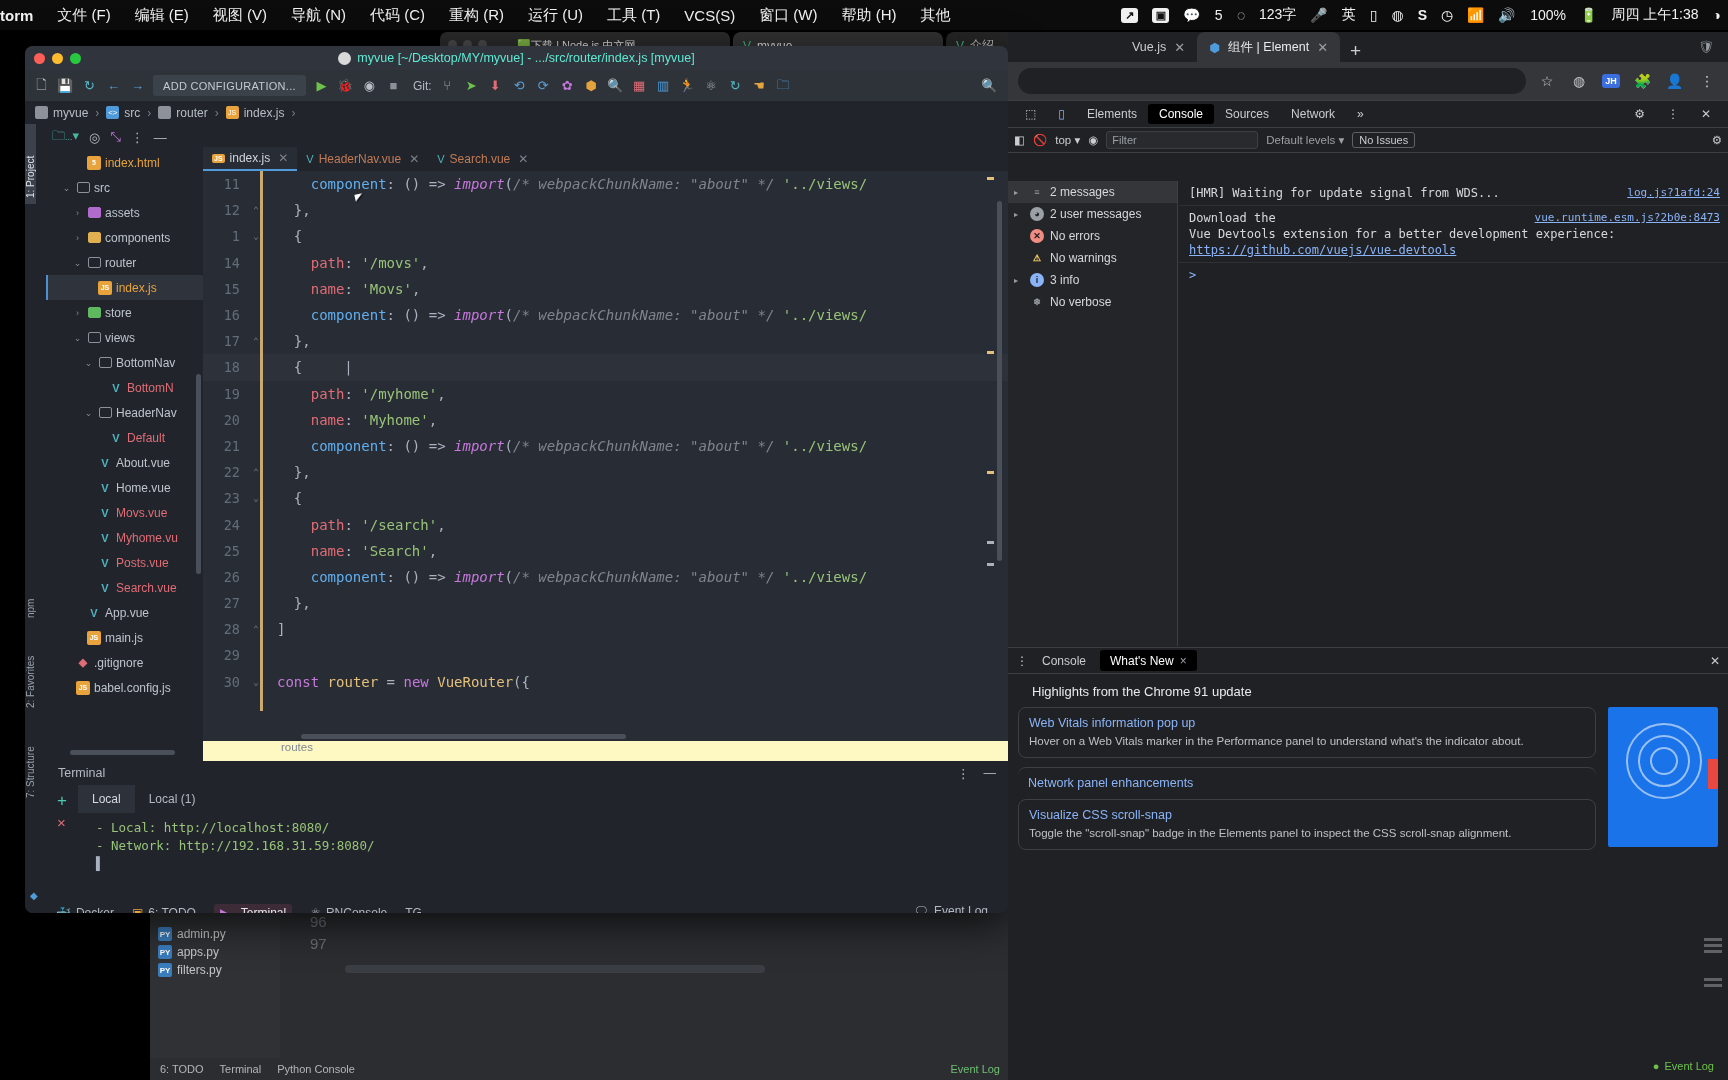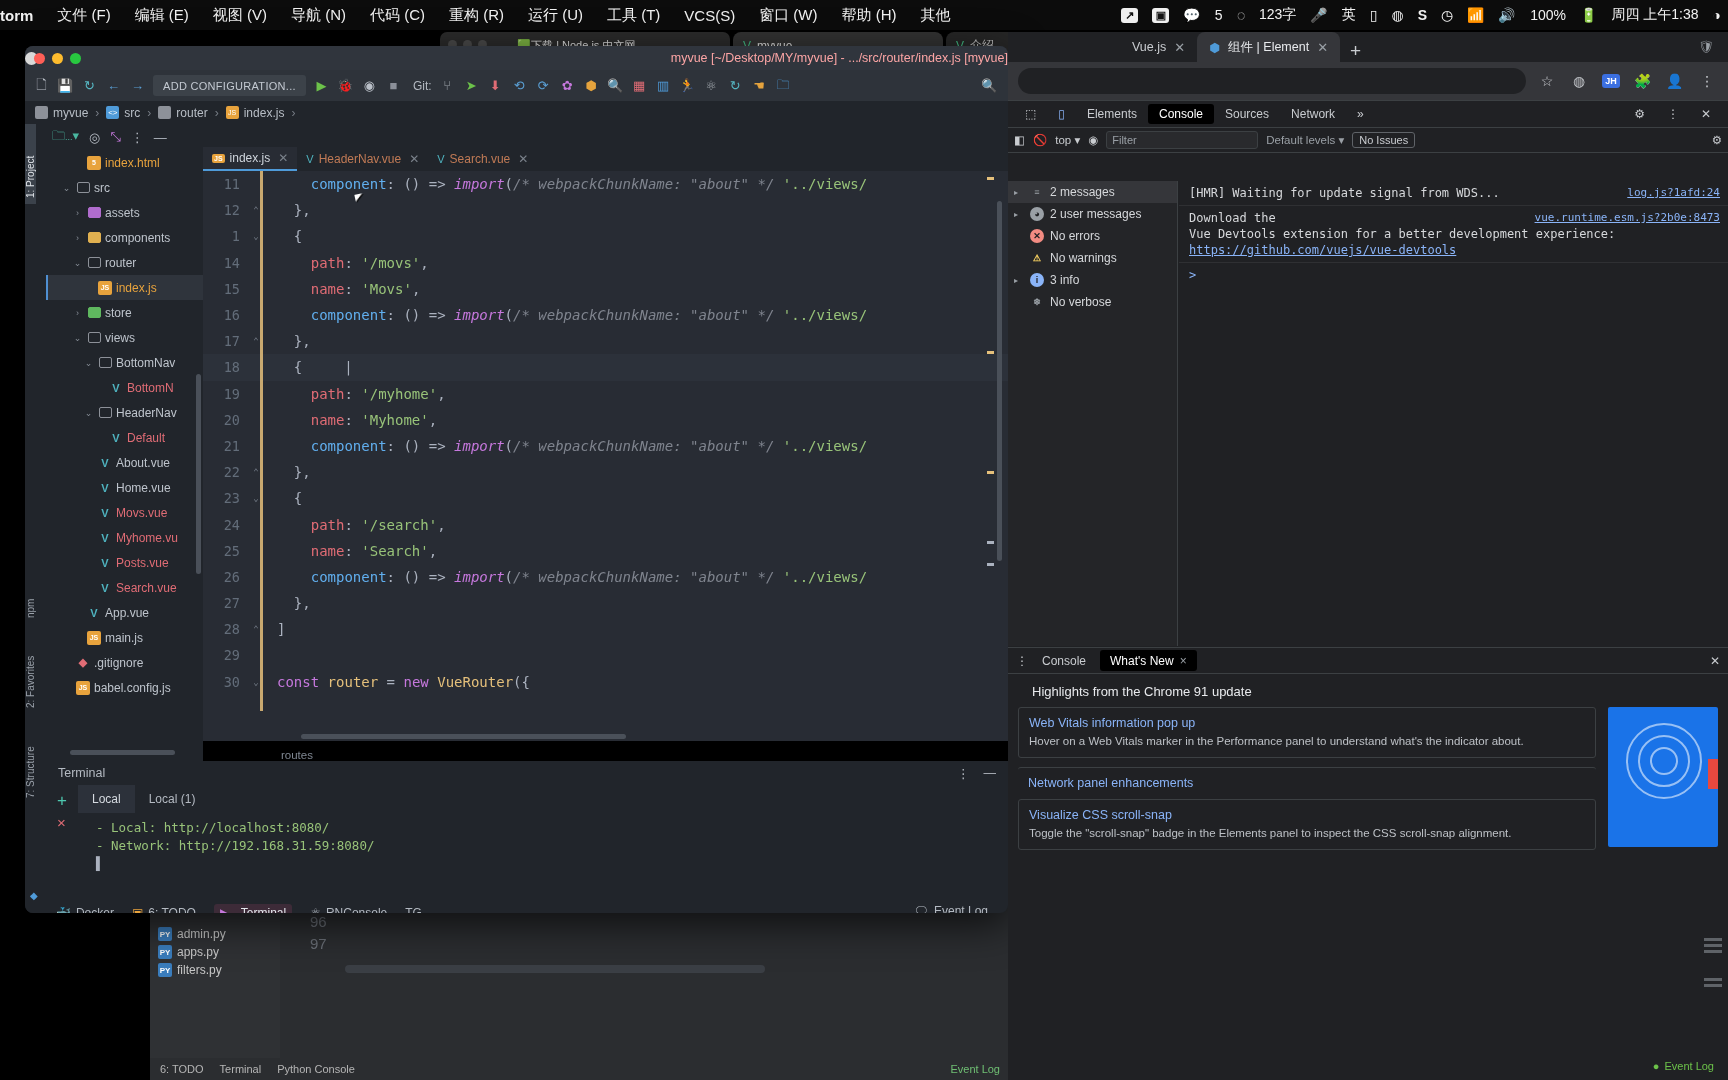--- a/index.html
+++ b/index.html
@@ -37,21 +37,21 @@
   #pybg .pnum { position:absolute; left:160px; top:6px; color:#6a6f77; font-size:15px; line-height:22px;}
   #pybg .pbar { position:absolute; left:195px; top:60px; width:420px; height:8px; background:#3b3f45; border-radius:4px;}
   #pybg .pstat { position:absolute; left:0; bottom:0; width:860px; height:22px; background:#2b2d30;
                  display:flex; align-items:center; gap:16px; padding:0 10px; font-size:11px; color:#b5b5b5;}
 
   
   #ide { position:absolute; left:25px; top:46px; width:983px; height:867px;
          background:#21252b; border-radius:8px; overflow:hidden;
          box-shadow:0 10px 40px rgba(0,0,0,.7); }
   #ide-title { height:24px; background:#30353d; display:flex; align-items:center;
-               justify-content:space-between; position:relative; color:#fca5a5; font-size:12.5px;}
+               justify-content:center; position:relative; color:#5eead4; font-size:12.5px;}
   #ide-dots { position:absolute; left:9px; top:7px; display:flex; gap:7px;}
   #ide-dots i { width:11px; height:11px; border-radius:50%; display:block;}
   .d-red{background:#ff5f57}.d-yel{background:#febc2e}.d-grn{background:#28c840}
   #title-ico { width:13px; height:13px; border-radius:50%; background:#d9d9d9; margin-right:6px; display:inline-block;}
 
   #ide-toolbar { height:31px; background:#2e333a; display:flex; align-items:center;
                  padding:0 8px; gap:7px; position:relative;}
   .tb-ic { width:17px; height:17px; display:inline-flex; align-items:center; justify-content:center;
            font-size:13px; color:#b9bfc7; }
   .runcfg { height:21px; background:#3c4249; border-radius:3px; color:#c3c9d1; font-size:11px;
@@ -95,21 +95,21 @@
           font-family:"DejaVu Sans Mono", monospace; font-size:14px; }
   .cline { height:26.2px; display:flex; align-items:center; white-space:pre; }
   .gut { width:46px; text-align:right; padding-right:9px; color:#636d7a; font-size:13.5px; flex:0 0 auto;}
   .fold { width:14px; color:#7a838f; font-size:9px; flex:0 0 auto; text-align:center;}
   .cline.cur { background:#2c313a; }
   .indentbar { position:absolute; left:57px; top:0; width:3px; height:540px; background:#e5c07b; opacity:.85;}
   .kw{color:#c678dd}.str{color:#98c379}.prop{color:#e06c75}.fn{color:#61afef}
   .cmt{color:#7f848e;font-style:italic}.pun{color:#abb2bf}
   .var{color:#e5c07b}.imp{color:#c678dd;font-style:italic}
   #breadcrumb2 { position:absolute; left:178px; top:695px; width:805px; height:20px;
-                 background:#000000; color:#7f8792; font-size:11.5px; display:flex; align-items:flex-end; padding-left:78px;}
+                 background:#fef9c3; color:#7f8792; font-size:11.5px; display:flex; align-items:flex-start; padding-left:78px;}
   #edscroll { position:absolute; right:6px; top:30px; width:5px; height:360px; background:#4a5059; border-radius:3px;}
   #edhscroll { position:absolute; left:98px; bottom:22px; width:325px; height:5px; background:#4a5059; border-radius:3px;}
   #cursorarrow { position:absolute; left:152px; top:23px; width:0; height:0; z-index:20;
                  border-left:8px solid #fff; border-bottom:7px solid transparent;
                  transform:rotate(-12deg); filter:drop-shadow(1px 1px 0 #000);}
   .marker { position:absolute; right:14px; width:7px; height:3px; }
 
   
   #termwrap { position:absolute; left:21px; top:715px; width:962px; height:130px; background:#21252b;}
   #termhdr { height:24px; display:flex; align-items:center; justify-content:space-between;
@@ -177,21 +177,21 @@
 
   #whatsnew { position:absolute; left:0; top:546px; width:720px; height:434px; background:#202124;
               border-top:1px solid #3c4043;}
   #wn-tabs{ height:26px; display:flex; align-items:center; gap:4px; padding:0 8px; color:#c9ccd0;
             font-size:12px; border-bottom:1px solid #3c4043;}
   #wn-tabs .wt{ padding:0 10px; height:21px; display:flex; align-items:center; gap:6px;}
   #wn-tabs .wt.sel{ background:#000; color:#fff; border-radius:3px;}
   #wn-head{ padding:10px 10px 8px 24px; font-size:13px; color:#e8eaed;}
   #wn-body{ display:flex; gap:12px; padding:0 10px;}
   #wn-list{ flex:1 1 auto; }
-  .wcard{ border:1px solid #3c4043; border-radius:3px; padding:8px 10px; margin-bottom:9px;}
+  .wcard{ border:1px solid #3c4043; border-radius:8px; padding:8px 10px; margin-bottom:9px;}
   .wtitle{ color:#8ab4f8; font-size:12.5px; margin-bottom:4px;}
   .wdesc{ color:#bdc1c6; font-size:11.5px; line-height:15px;}
   #wn-img{ width:110px; height:140px; background:#1a73e8; border-radius:2px; position:relative; overflow:hidden;}
   #wn-img .ring{ position:absolute; border:2px solid rgba(255,255,255,.55); border-radius:50%;}
   .dstack{ position:absolute; right:6px; display:flex; flex-direction:column; gap:3px;}
   .dstack i{ display:block; width:18px; height:3px; background:#5f6368;}
 </style>
 </head>
 <body>
 

